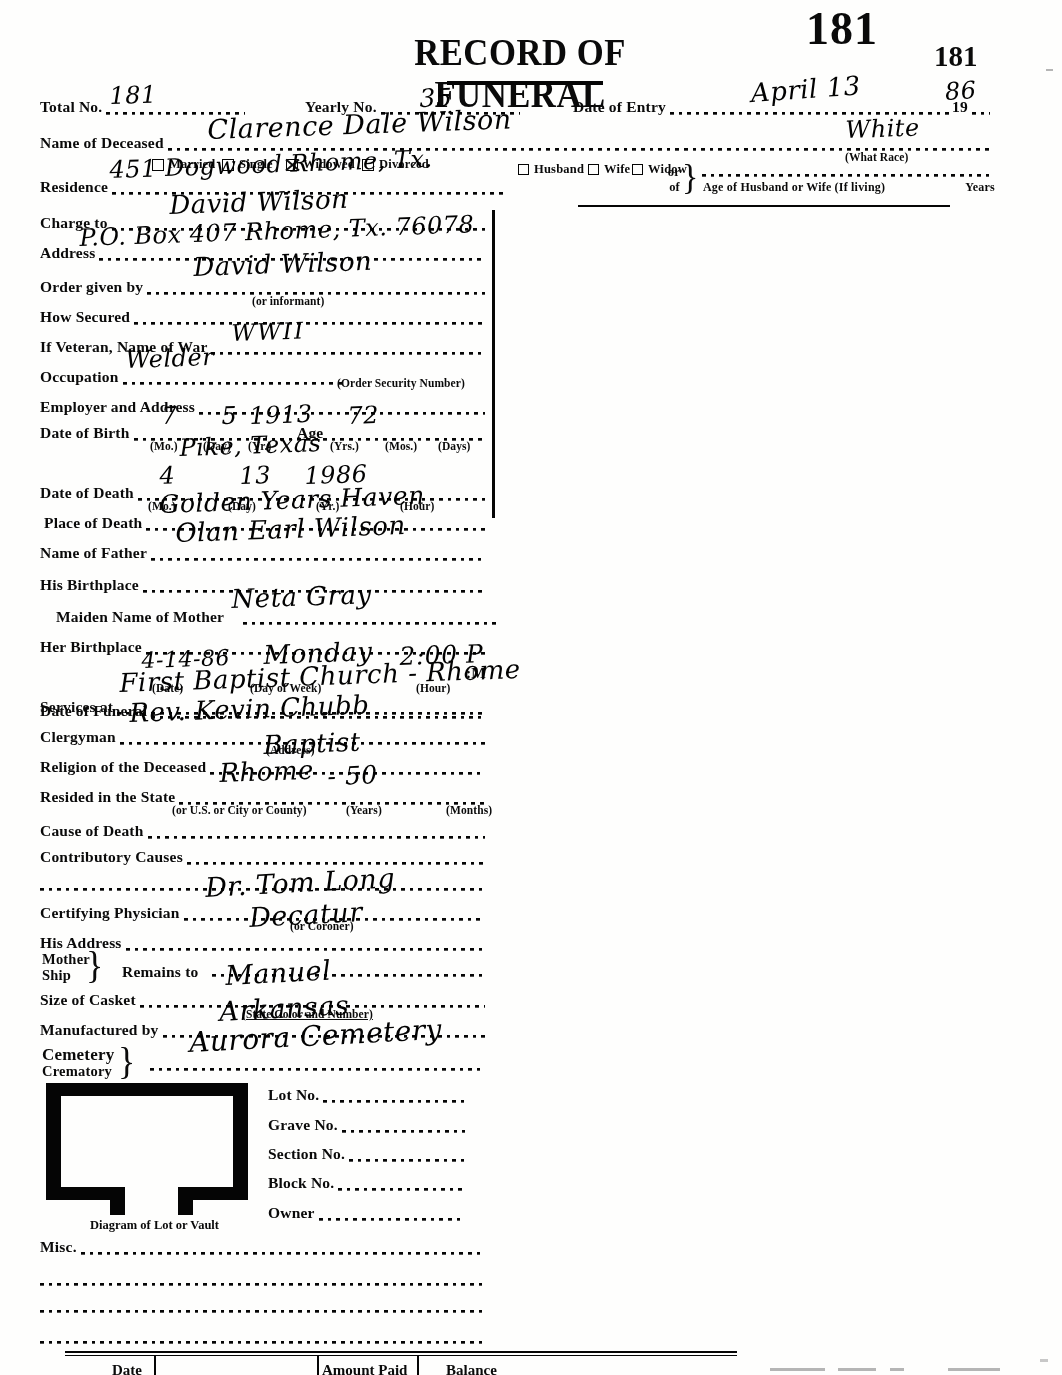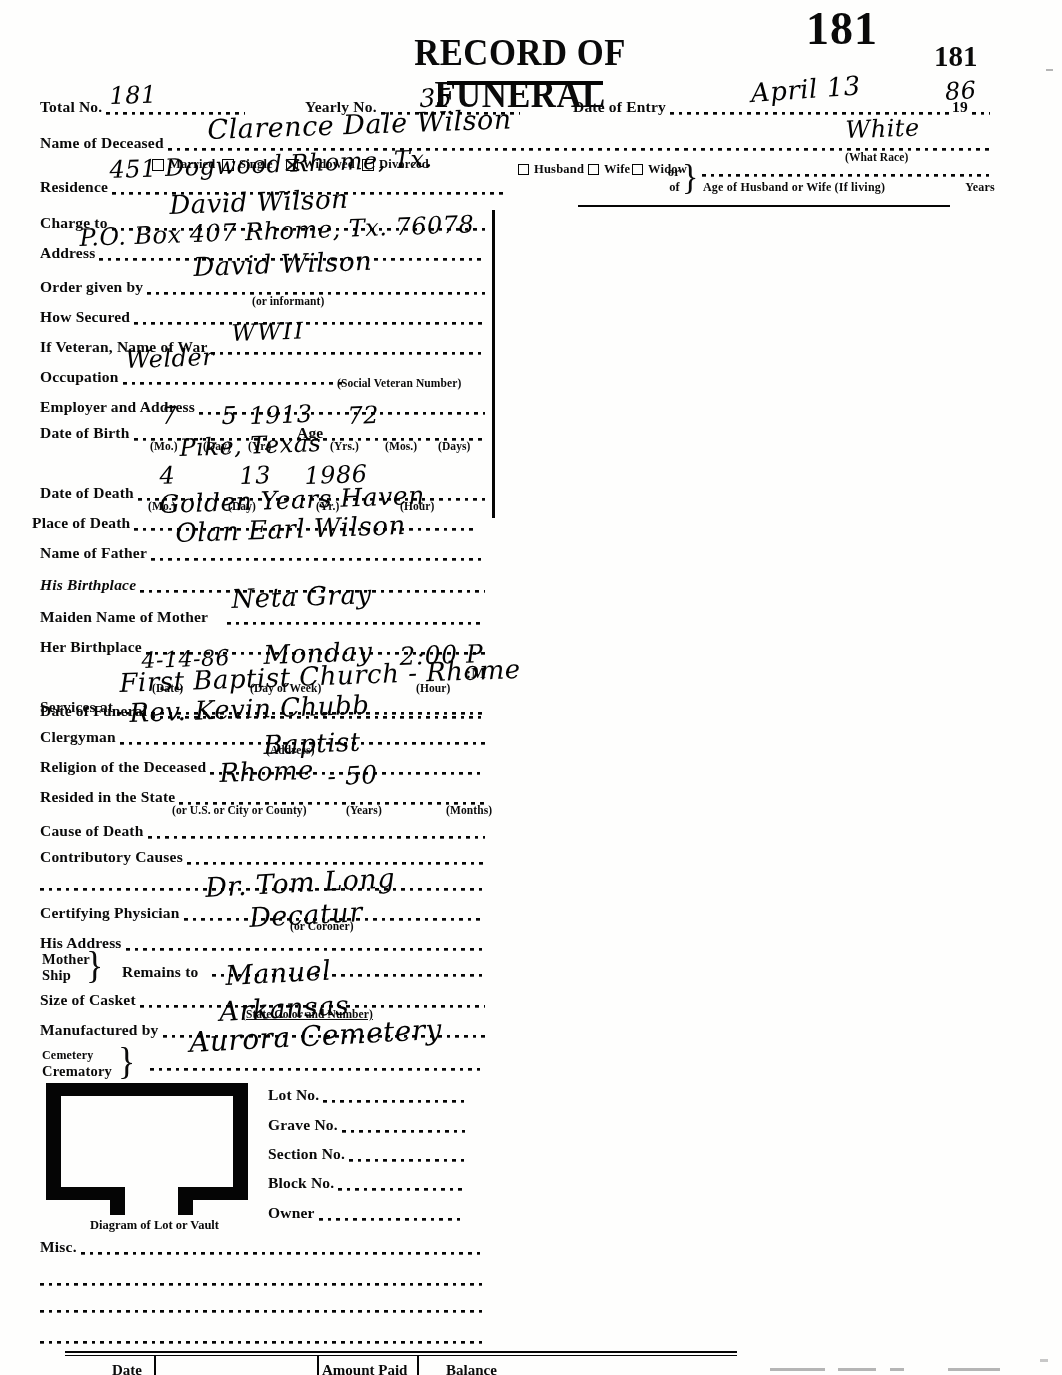--- a/index.html
+++ b/index.html
@@ -149,21 +149,21 @@
     <span class="lbl">How Secured</span>
     <span class="fill dots"></span>
   </div>
   <div class="hw" style="left:232px;top:320px;font-size:23px;letter-spacing:2px;">WWII</div>
 
   <div class="row" style="left:40px;top:366px;width:305px;">
     <span class="lbl">Occupation</span>
     <span class="fill dots"></span>
   </div>
   <div class="hw" style="left:126px;top:346px;font-size:24px;">Welder</div>
-  <div class="sub" style="left:337px;top:377px;">(Social Veteran Number)</div>
+  <div class="sub" style="left:337px;top:377px;">(Order Security Number)</div>
 
   <div class="row" style="left:40px;top:396px;width:445px;">
     <span class="lbl">Employer and Address</span>
     <span class="fill dots"></span>
   </div>
 
   <div class="row" style="left:40px;top:422px;width:445px;">
     <span class="lbl">Date of Birth</span>
     <span class="fill dots"></span>
   </div>
@@ -186,38 +186,38 @@
     <span class="fill dots"></span>
   </div>
   <div class="hw" style="left:160px;top:462px;font-size:24px;">4</div>
   <div class="hw" style="left:240px;top:462px;font-size:24px;">13</div>
   <div class="hw" style="left:305px;top:462px;font-size:24px;">1986</div>
   <div class="sub" style="left:148px;top:500px;">(Mo.)</div>
   <div class="sub" style="left:228px;top:500px;">(Day)</div>
   <div class="sub" style="left:316px;top:500px;">(Yr.)</div>
   <div class="sub" style="left:400px;top:500px;">(Hour)</div>
 
-  <div class="row" style="left:32px;top:512px;width:445px;justify-content:center;">
+  <div class="row" style="left:44px;top:512px;width:445px;justify-content:center;">
     <span class="lbl">Place of Death</span>
     <span class="fill dots"></span>
   </div>
   <div class="hw" style="left:160px;top:490px;font-size:25px;">Golden Years Haven</div>
 
   <div class="row" style="left:40px;top:542px;width:445px;">
     <span class="lbl">Name of Father</span>
     <span class="fill dots"></span>
   </div>
   <div class="hw" style="left:176px;top:518px;font-size:26px;">Olan Earl Wilson</div>
 
-  <div class="row" style="left:40px;top:574px;width:445px;font-style:italic;">
+  <div class="row" style="left:40px;top:574px;width:445px;">
     <span class="lbl">His Birthplace</span>
     <span class="fill dots"></span>
   </div>
 
-  <div class="row" style="left:40px;top:606px;width:445px;gap:15px;">
+  <div class="row" style="left:56px;top:606px;width:445px;gap:15px;">
     <span class="lbl">Maiden Name of Mother</span>
     <span class="fill dots"></span>
   </div>
   <div class="hw" style="left:232px;top:584px;font-size:26px;">Neta Gray</div>
 
   <div class="row" style="left:40px;top:636px;width:445px;">
     <span class="lbl">Her Birthplace</span>
     <span class="fill dots"></span>
   </div>
 
@@ -299,21 +299,21 @@
   </div>
   <div class="hw" style="left:226px;top:960px;font-size:27px;transform:rotate(-3deg);">Manuel</div>
   <div class="sub" style="left:242px;top:1008px;text-decoration:underline;">(State Color and Number)</div>
 
   <div class="row" style="left:40px;top:1019px;width:445px;">
     <span class="lbl">Manufactured by</span>
     <span class="fill dots"></span>
   </div>
   <div class="hw" style="left:220px;top:996px;font-size:27px;transform:rotate(-3deg);">Arkansas</div>
 
-  <div class="lbl abs" style="left:42px;top:1046px;font-size:12px;">Cemetery</div>
+  <div class="lbl abs" style="left:42px;top:1046px;font-size:17px;">Cemetery</div>
   <div class="lbl abs" style="left:42px;top:1062px;font-size:14.5px;">Crematory</div>
   <div class="brace" style="left:118px;top:1044px;font-size:36px;">}</div>
   <div class="dotline dots" style="left:150px;top:1056px;width:335px;height:16px;"></div>
   <div class="hw" style="left:190px;top:1026px;font-size:28px;transform:rotate(-3deg);">Aurora Cemetery</div>
 
   <div>
     <div class="bar" style="left:46px;top:1083px;width:202px;height:13px;"></div>
     <div class="bar" style="left:46px;top:1083px;width:15px;height:117px;"></div>
     <div class="bar" style="left:233px;top:1083px;width:15px;height:117px;"></div>
     <div class="bar" style="left:46px;top:1187px;width:79px;height:13px;"></div>

